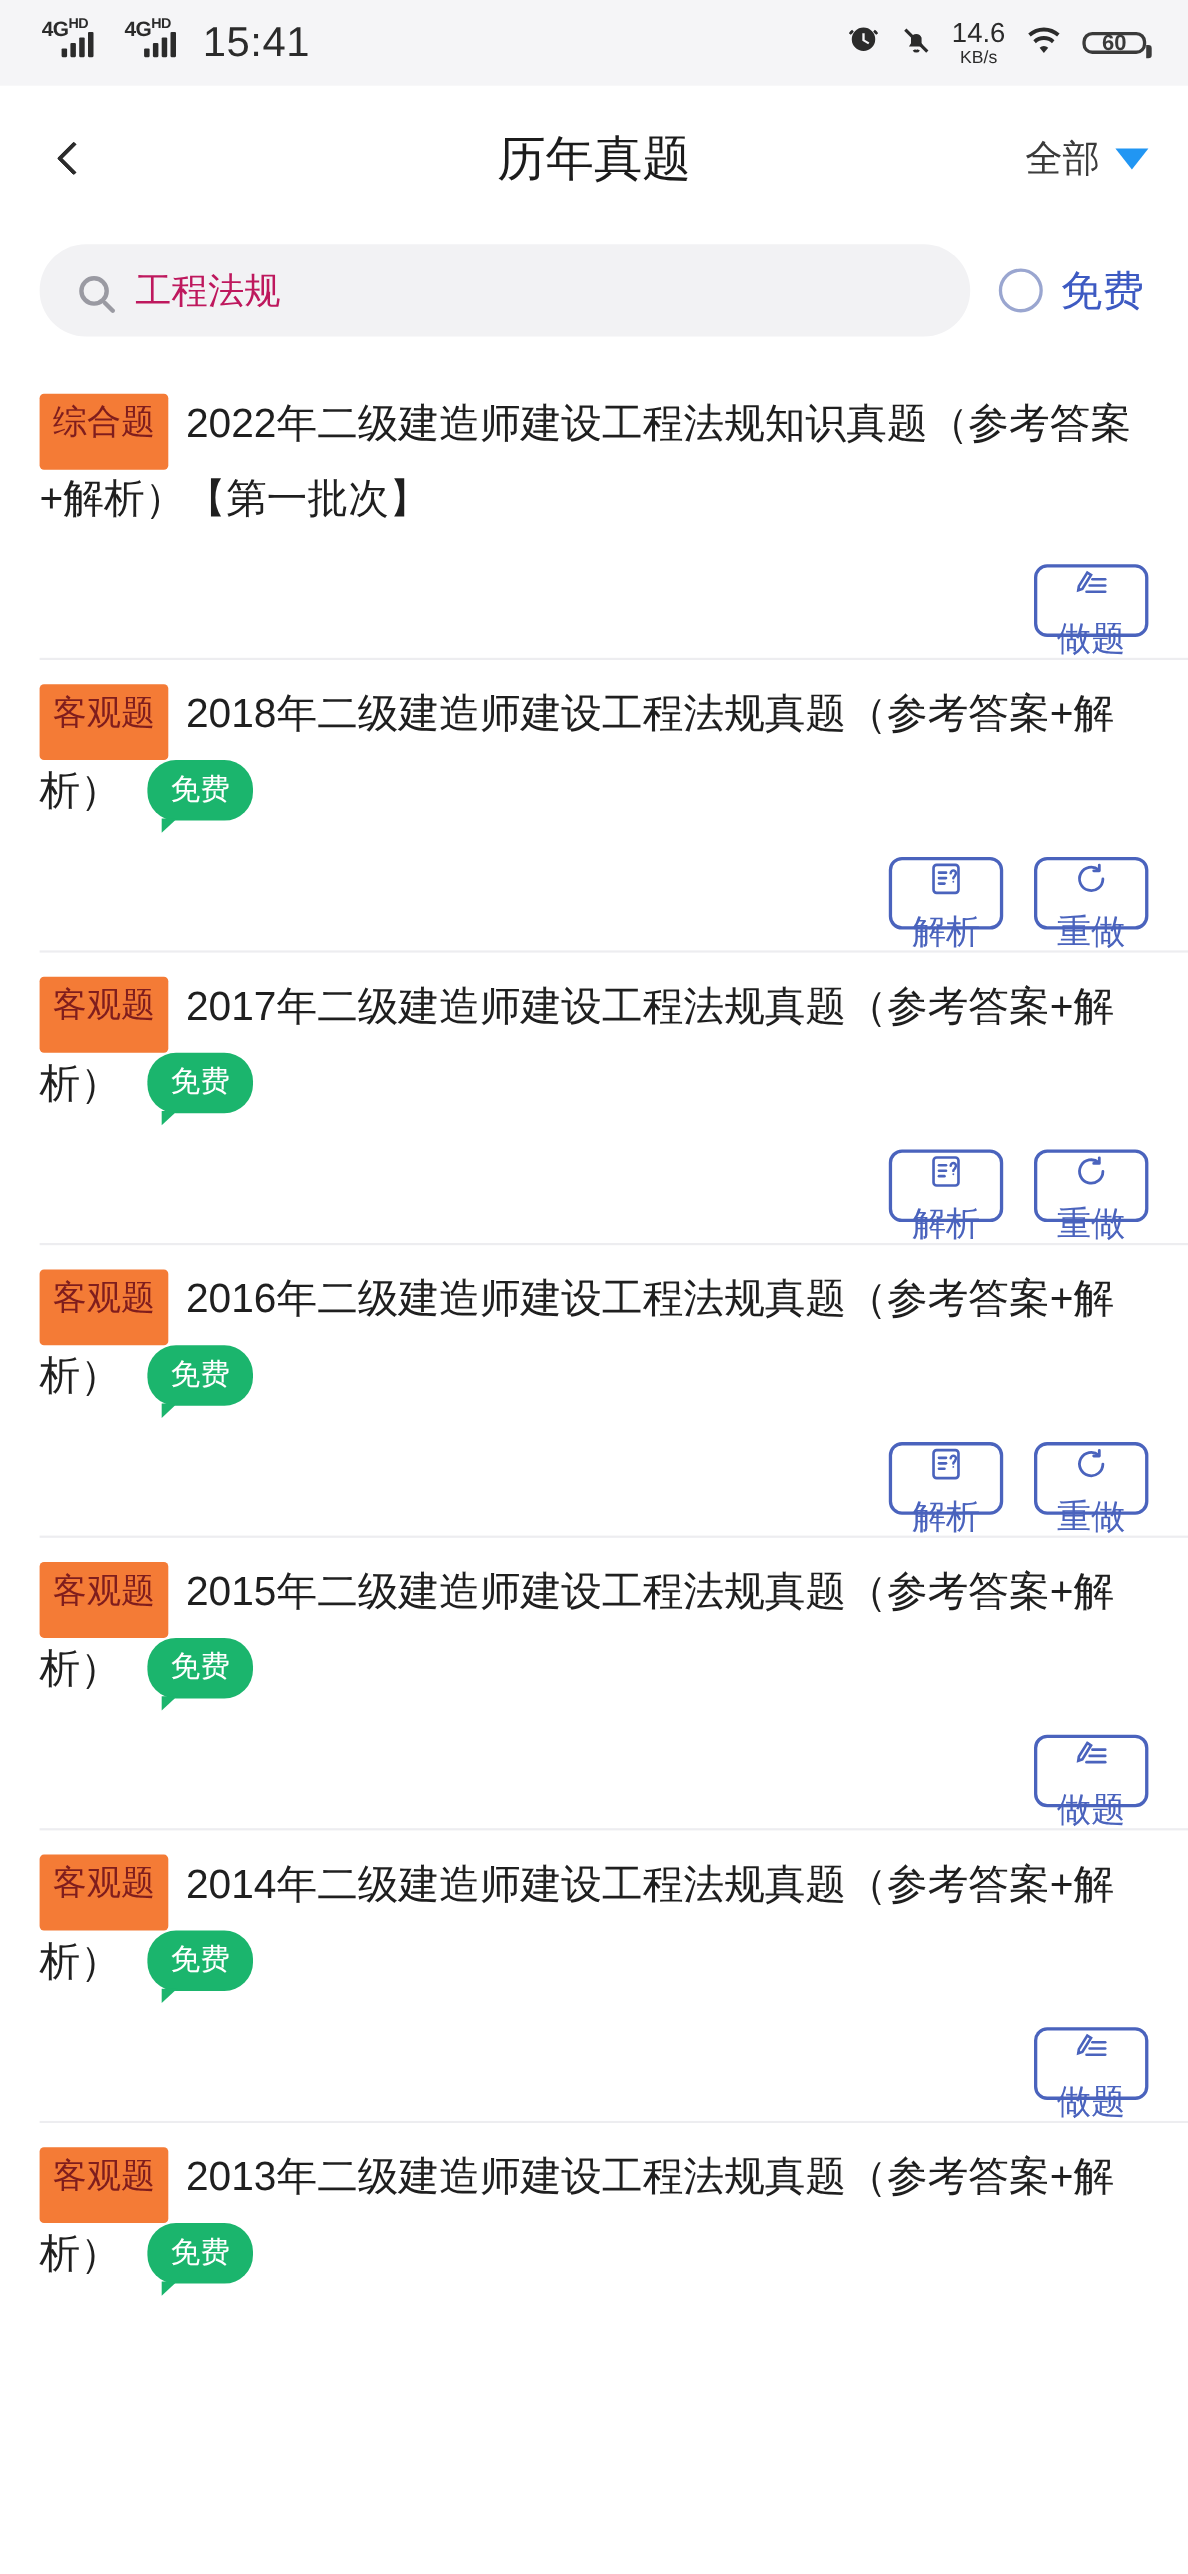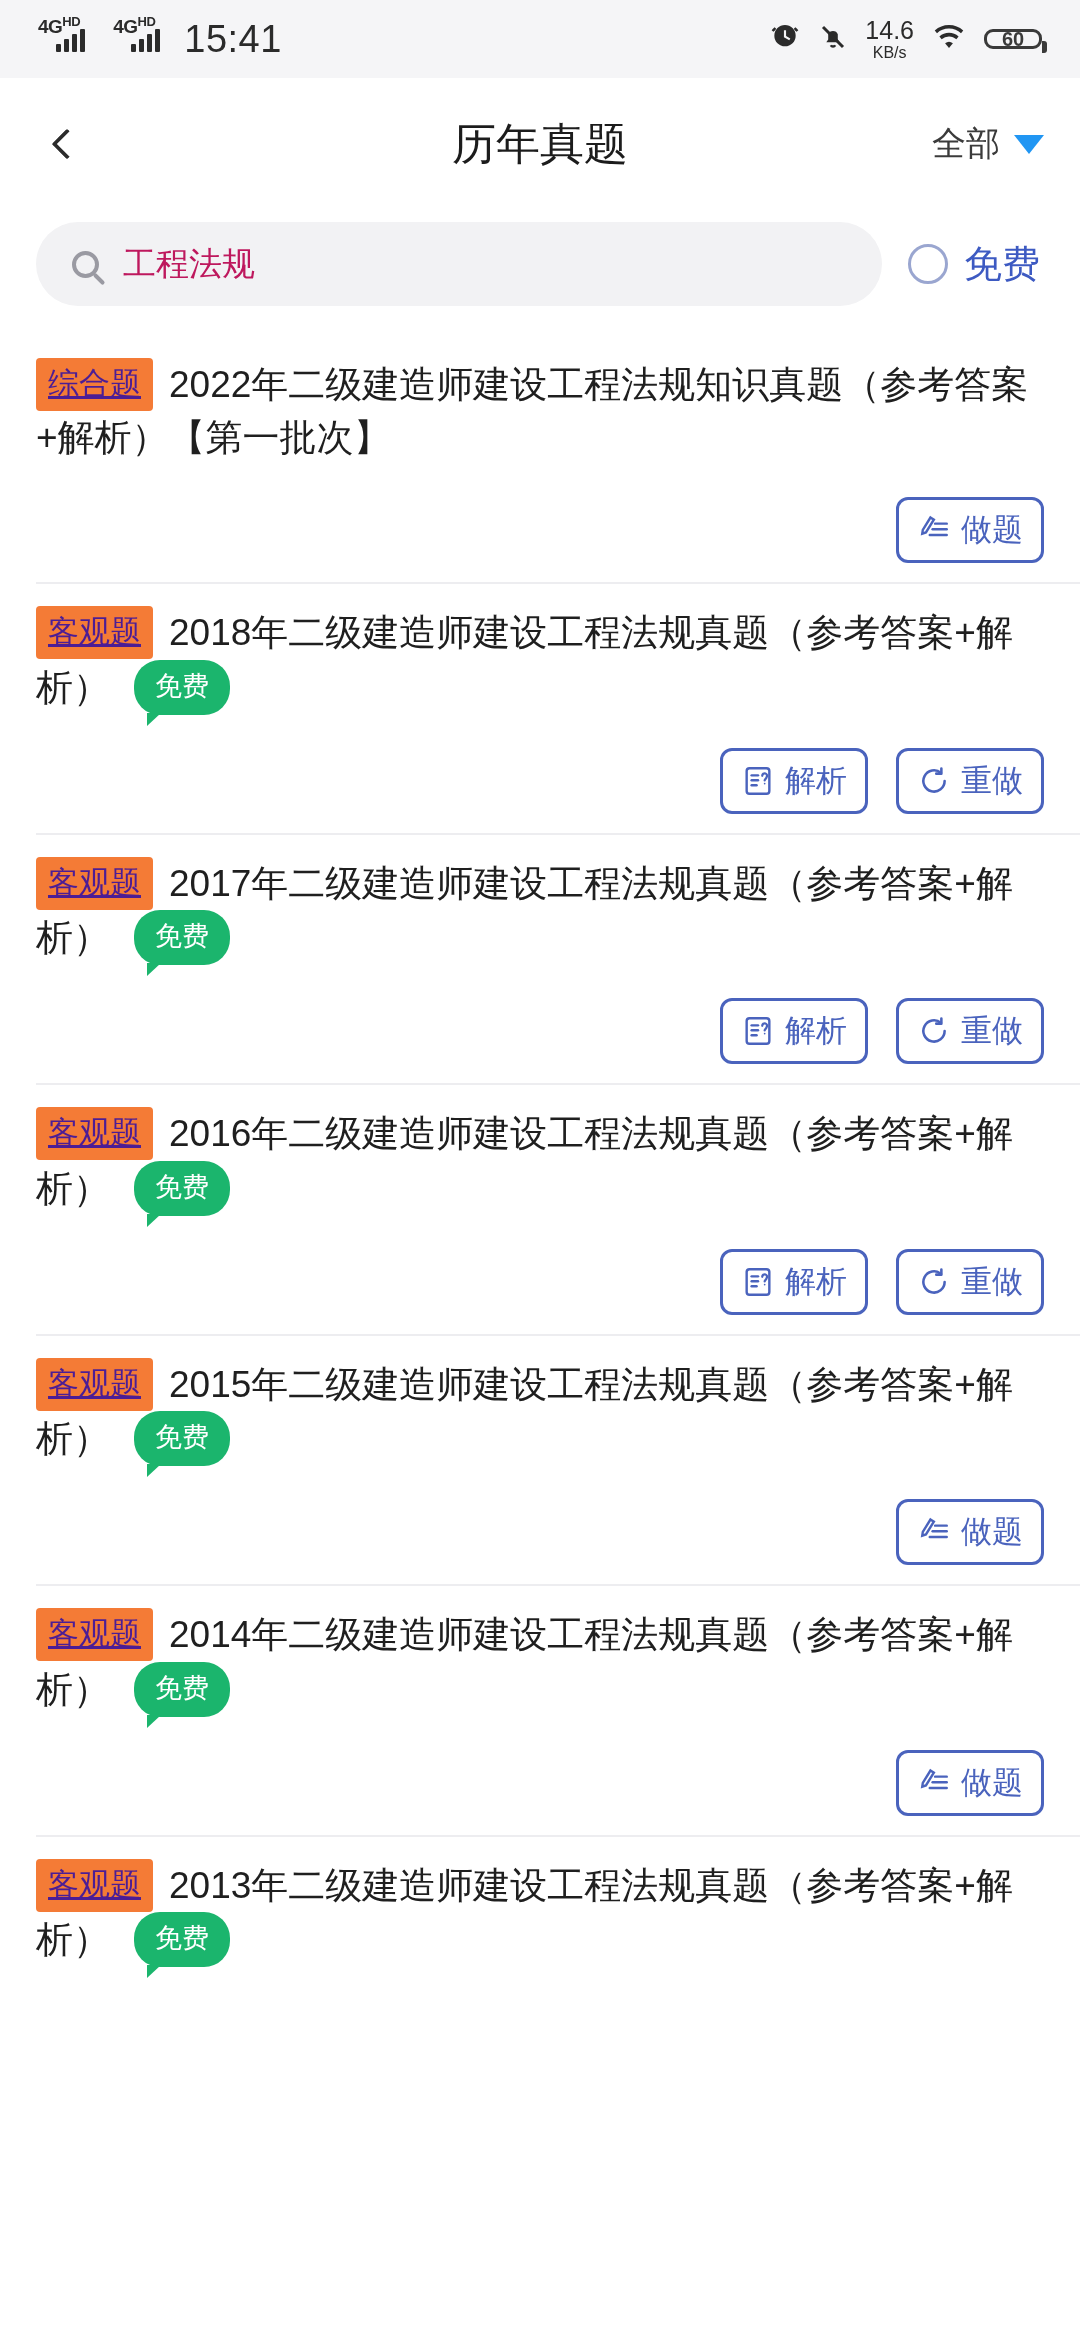--- a/index.html
+++ b/index.html
@@ -112,23 +112,23 @@
   .item { padding: 24px 36px 16px 36px; position: relative; }
   .item + .item::before {
     content: ""; position: absolute; top: 0; left: 36px; right: 0;
     height: 2px; background: #ededf0;
   }
   .item-title {
     font-size: 37px; line-height: 1.42; color: #1f1f1f;
     word-break: break-word;
   }
   .tag {
-    display: inline-block; background: #f47b36; color: #4c1d95;
-    font-size: 31px; line-height: 1; padding: 10px 12px 12px 12px;
-    border-radius: 4px; margin-right: 16px; vertical-align: 3px; text-decoration: underline;
+    display: inline-block; background: #f47b36; color: #7f1d1d;
+    font-size: 31px; line-height: 1; padding: 10px 12px 28px 12px;
+    border-radius: 4px; margin-right: 16px; vertical-align: 3px;
   }
   .free-badge {
     display: inline-block; position: relative;
     background: #1bb56d; color: #fff; font-size: 27px; line-height: 1;
     padding: 13px 21px 15px 21px; border-radius: 26px;
     margin-left: 24px; vertical-align: 5px;
   }
   .free-badge::after {
     content: ""; position: absolute; left: 13px; bottom: -11px;
     width: 0; height: 0;
@@ -138,20 +138,21 @@
   .actions {
     display: flex; justify-content: flex-end; align-items: center;
     gap: 28px; margin-top: 30px; min-height: 72px;
   }
   .btn {
     border: 3px solid #4a63bd; border-radius: 12px;
     color: #4a63bd; background: #fff;
     height: 66px; padding: 0 18px;
     display: flex; align-items: center; gap: 10px;
     font-size: 31px;
+    flex-direction: column;
   }
   .btn svg { display: block; }
 
   .item.partial { overflow: hidden; }
 </style>
 </head>
 <body>
 
 <div class="statusbar">
   <div class="sb-left">

